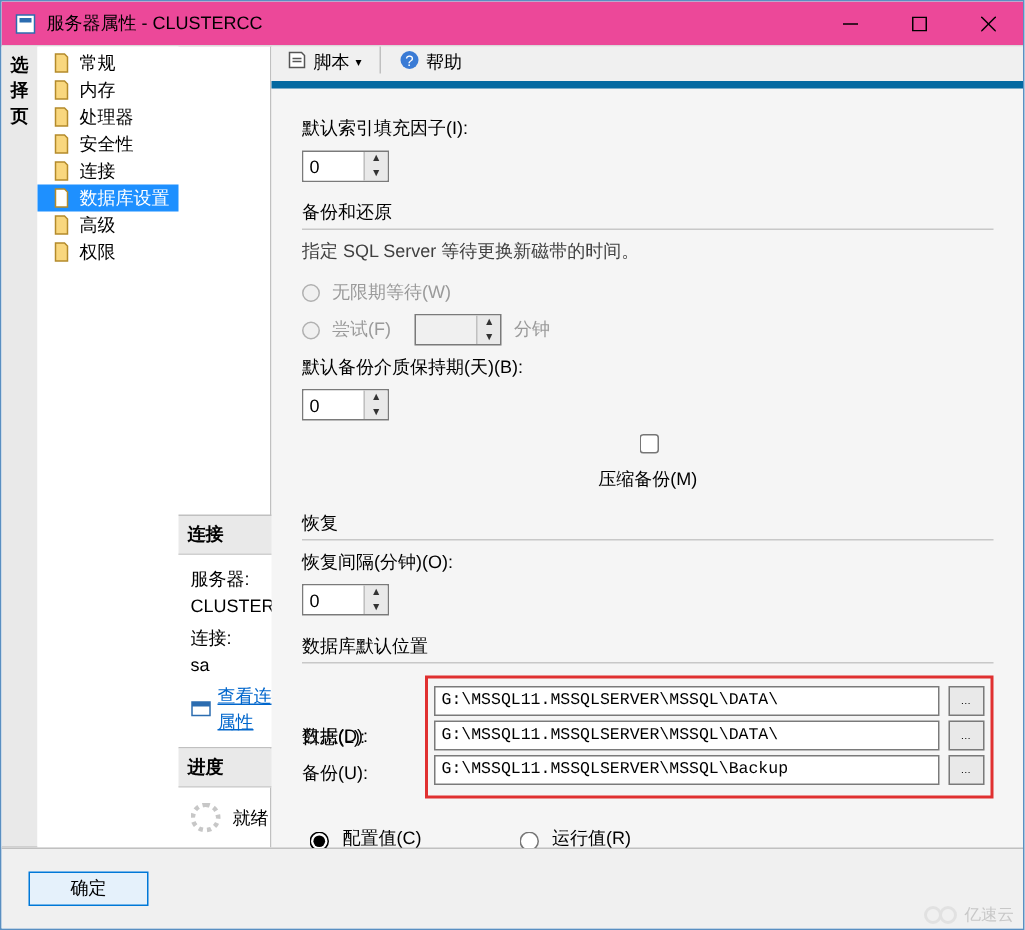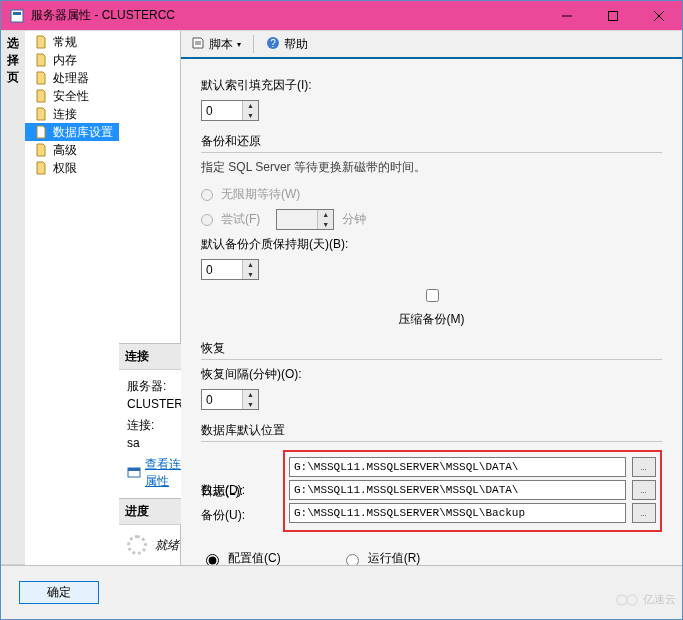--- a/index.html
+++ b/index.html
@@ -84,36 +84,36 @@
   .section-conn, .section-prog { border-top: 1px solid #c0c0c0; }
   .section-body { padding: 6px 8px 8px 8px; font-size: 12px; background:#fff;}
   .section-body .lbl { margin: 2px 0; }
   .link { color: #0066cc; text-decoration: underline; cursor: pointer; display:flex; align-items:center; gap:4px; margin-top:6px;}
   .spinner {
     width: 20px; height: 20px;
     border: 3px dotted #c7c7c7;
     border-radius: 50%;
     margin-right: 8px;
   }
-  .progress-row { display:flex; align-items:center; padding:10px 8px;font-style:italic; }
+  .progress-row { display:flex; align-items:center; padding:10px 8px; }
 
   
   .rightpane {
     flex: 1;
     display: flex;
     flex-direction: column;
     background: #f5f5f5;
     min-width: 0;
   }
   .toolbar {
     height: 28px;
     background: #f0f0f0;
-    border-bottom: 2px solid #0369a1;
-    display: flex;
-    align-items: center;
+    border-bottom: 5px solid #0369a1;
+    display: flex;
+    align-items: flex-start;
     padding: 0 6px;
     gap: 4px;
   }
   .tb-btn { display:flex; align-items:center; gap:4px; padding:2px 4px; }
   .tb-sep { width:1px; height:18px; background:#c0c0c0; margin:0 4px;}
   .formarea {
     flex: 1;
     overflow-y: auto;
     padding: 12px 20px 10px 20px;
   }
@@ -213,21 +213,21 @@
   }
   .okbtn {
     height: 23px;
     min-width: 80px;
     border: 1px solid #0078d7;
     background: #e5f1fb;
     font-size: 12px;
     padding: 0 18px;
   }
   .watermark {
-    position:absolute; right:6px; bottom:12px;
+    position:absolute; right:6px; bottom:2px;
     font-size:11px; color:#c7c7c7; display:flex; align-items:center; gap:2px;
     pointer-events:none;
     font-family:Liberation Serif, serif;
   }
   .watermark svg { opacity:.35; }
 
   
   ::-webkit-scrollbar { width:16px; background:#f0f0f0; }
   ::-webkit-scrollbar-thumb { background:#c0c0c0; }
 

